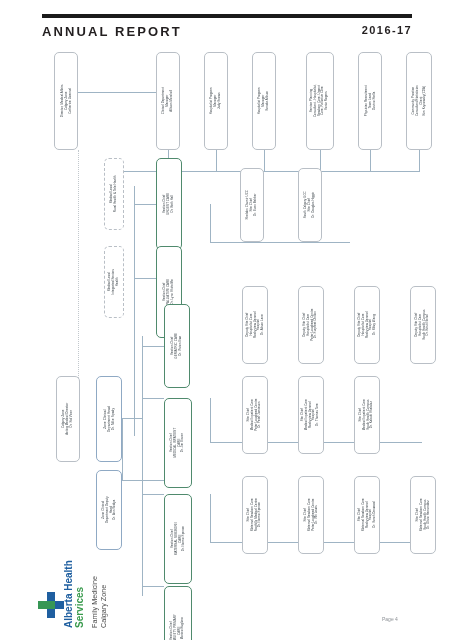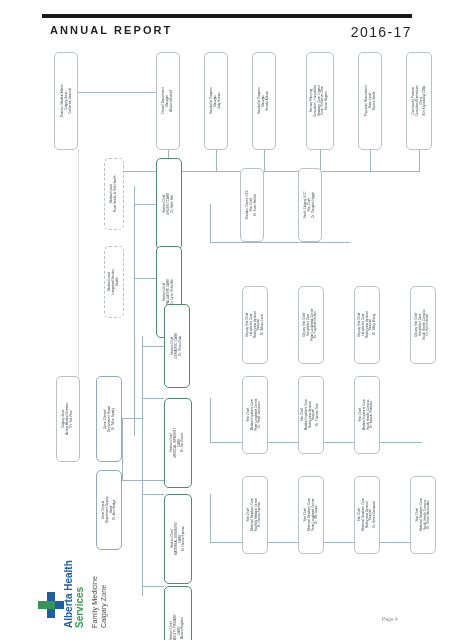--- a/index.html
+++ b/index.html
@@ -10,25 +10,25 @@
   }
   
   #header-rule{
     position:absolute;left:42px;top:14px;width:370px;height:4px;background:#1a1a1a;
   }
   #header-bar{
     position:absolute;left:42px;top:24px;width:370px;height:16px;
   }
   #report-title{
     position:absolute;left:0;top:0;
-    font-size:11px;letter-spacing:2.1px;color:#231f20;font-weight:600;margin-left:8px;
+    font-size:13px;letter-spacing:2.1px;color:#231f20;font-weight:600;
   }
   #report-year{
     position:absolute;right:0;top:0;
-    font-size:14px;letter-spacing:1.4px;color:#231f20;font-weight:400;
+    font-size:11px;letter-spacing:1.4px;color:#231f20;font-weight:700;
   }
   
   #chart-area{
     position:absolute;left:30px;top:46px;width:418px;height:560px;
   }
   
   .node{
     position:absolute;
     box-sizing:border-box;
     background:#ffffff;

